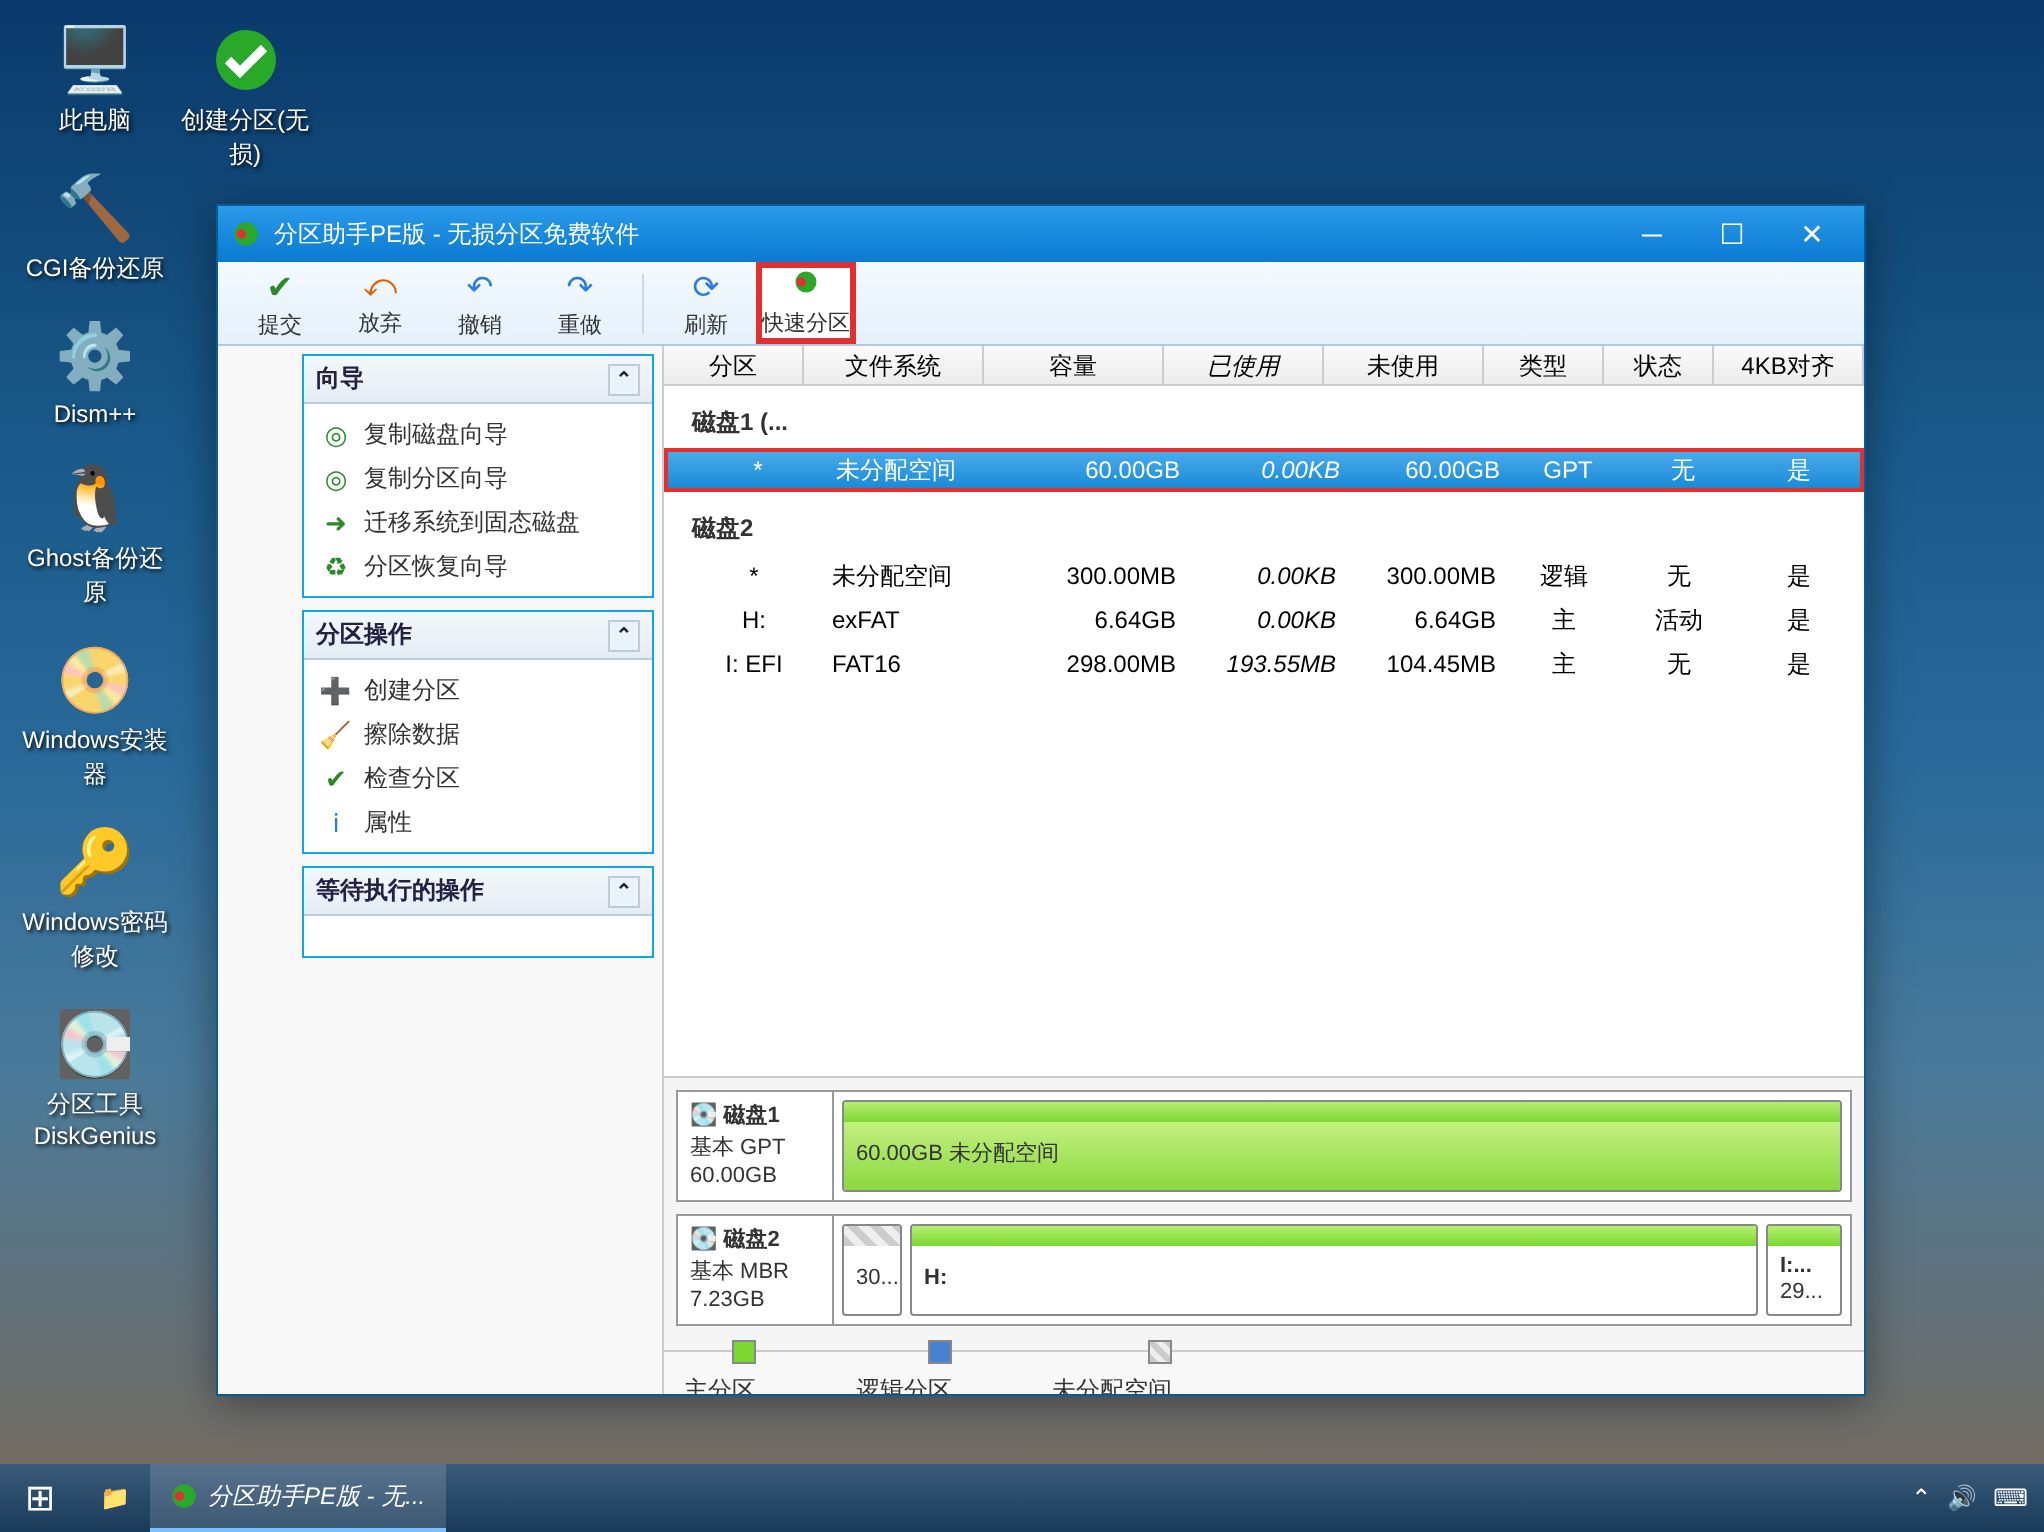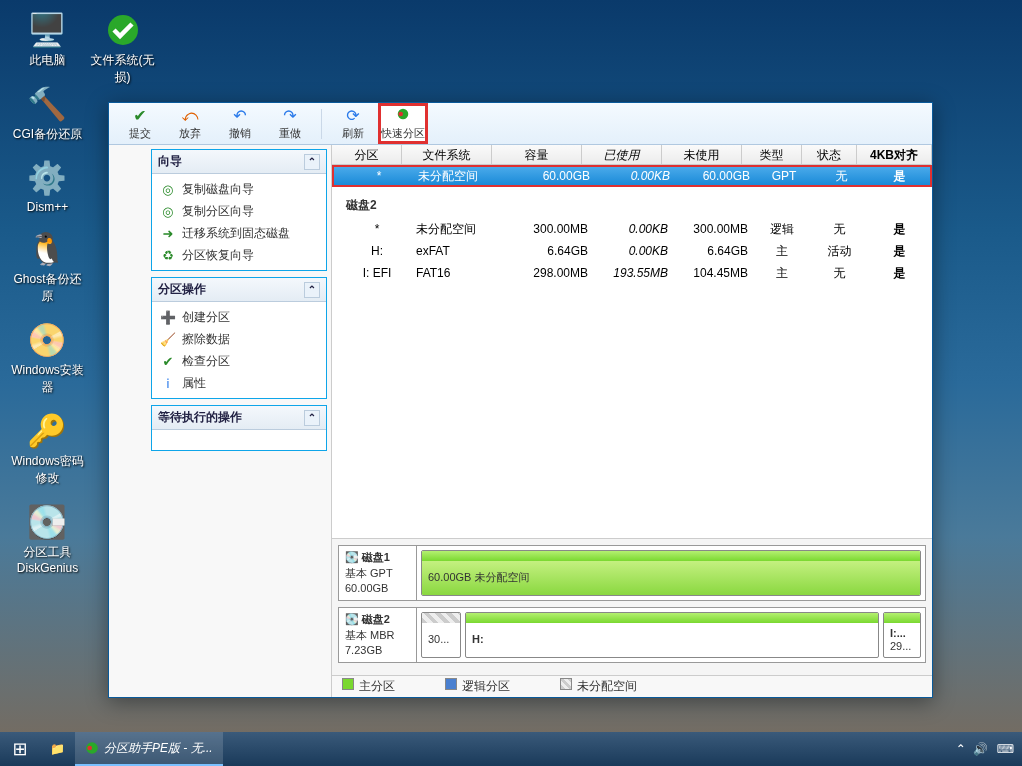--- a/index.html
+++ b/index.html
@@ -32,42 +32,42 @@
 .panel-box { border: 1px solid #0ea5e9; background: #fff; margin-left: 38px; }
 .panel-header { height: 24px; background: linear-gradient(180deg,#f4f8fc,#e4ecf4); border-bottom:1px solid #bcd; display:flex; align-items:center; padding:0 6px; font-size:12px; font-weight:bold; color:#224; }
 .panel-header .chev { margin-left:auto; width:16px; height:16px; background:#eaf2fa; border:1px solid #bcd; display:flex; align-items:center; justify-content:center; font-size:10px; cursor:pointer; }
 .panel-body { padding: 4px 0; }
 .panel-item { height: 22px; display: flex; align-items: center; padding: 0 8px; font-size: 12px; color: #333; cursor: pointer; gap: 6px; }
 .panel-item .pii { width: 16px; height: 16px; display:flex; align-items:center; justify-content:center; font-size:13px; }
 
 .right-panel { flex:1; display:flex; flex-direction:column; overflow:hidden; }
 .grid-header { height: 20px; background: linear-gradient(180deg,#fafafa,#ececec); border-bottom: 1px solid #ccc; display:flex; font-size:12px; }
 .grid-header div { border-right:1px solid #ccc; padding: 2px 4px; text-align:center; }
-.gc-part { width:70px; } .gc-fs { width:90px; text-align:left; } .gc-cap { width:90px; text-align:right; } .gc-used { width:80px; text-align:right;font-style:italic; } .gc-free { width:80px; text-align:right; } .gc-type { width:60px; } .gc-stat { width:55px; } .gc-4k { flex:1;font-weight:bold; }
+.gc-part { width:70px; } .gc-fs { width:90px; text-align:left; } .gc-cap { width:90px; text-align:right; } .gc-used { width:80px; text-align:right;font-style:italic; } .gc-free { width:80px; text-align:right; } .gc-type { width:60px; } .gc-stat { width:55px; } .gc-4k { flex:1; }
 .grid-body { flex:1; overflow:auto; font-size:12px; }
 .grid-group { padding: 10px 8px 4px 14px; font-weight:bold; color:#333; }
 .grid-row { display:flex; height: 22px; align-items:center; padding-left: 10px; }
 .grid-row div { padding: 0 4px; }
 .grid-row .gc-part,.grid-row .gc-type,.grid-row .gc-stat { text-align:center; }
 .grid-row .gc-cap,.grid-row .gc-used,.grid-row .gc-free { text-align:right; }
 .grid-row.selected { background: linear-gradient(180deg,#4aaaea,#1a8ad8); color:#fff; border:2px solid #e03030; }
 
 .disk-visual { border-top: 1px solid #ccc; padding: 6px; background: #f5f5f5; }
 .disk-row { border: 1px solid #999; background: #fff; margin-bottom: 6px; display: flex; height: 56px; }
 .disk-label { width: 78px; border-right: 1px solid #999; padding: 4px 6px; font-size: 11px; color:#333; display:flex; flex-direction:column; gap:1px; }
 .disk-label .dn { font-weight:bold; display:flex; align-items:center; gap:3px; }
 .disk-bars { flex:1; display:flex; gap:4px; padding:4px; }
 .disk-bar { border:1px solid #888; border-radius:2px; display:flex; flex-direction:column; overflow:hidden; }
 .disk-bar .cap { height:10px; }
 .disk-bar .lbl { flex:1; padding:2px 6px; font-size:11px; color:#333; display:flex; flex-direction:column; justify-content:center; line-height:1.2; }
 .cap.green { background: linear-gradient(180deg,#b4f070,#7ad830); }
 .cap.gray { background: repeating-linear-gradient(45deg,#ccc,#ccc 4px,#eee 4px,#eee 8px); }
 
 .legend { height: 22px; border-top:1px solid #ccc; background:#f8f8f8; display:flex; align-items:center; padding: 0 10px; gap: 50px; font-size:12px; color:#333; }
-.legend .lg { display:flex; align-items:flex-start; gap:5px; }
+.legend .lg { display:flex; align-items:flex-end; gap:5px;flex-direction:column; }
 .legend .sw { width:12px; height:12px; border:1px solid #888; }
 
 .taskbar { position:absolute; left:0; bottom:0; width:100%; height:34px; background: linear-gradient(180deg,#3a5a7a,#1a3a5a); display:flex; align-items:center; }
 .taskbar .start { width:40px; height:100%; display:flex; align-items:center; justify-content:center; color:#fff; font-size:18px; cursor:pointer; }
 .taskbar .tb-item { height:100%; padding:0 10px; display:flex; align-items:center; gap:5px; color:#fff; font-size:12px; cursor:pointer; }
 .taskbar .tb-item.active { background: rgba(255,255,255,.15); border-bottom:2px solid #7ac0ff;font-style:italic; }
 .taskbar .tray { margin-left:auto; display:flex; align-items:center; gap:8px; padding:0 8px; color:#fff; font-size:12px; }
 
 svg.ico-pa { width:14px; height:14px; }
 </style>
@@ -105,25 +105,38 @@
     </div>
 </div>
 <div class="desktop-icons col2">
   <div class="desktop-icon">
       <div class="ico">
         <svg class="ico-pa" viewBox="0 0 24 24" style="width:36px;height:36px">
           <circle cx="12" cy="12" r="10" fill="#2aa82a"></circle>
           <path d="M6 12l4 4 8-8" stroke="#fff" stroke-width="3" fill="none"></path>
         </svg>
       </div>
-      <span>文件系统(无损)</span>
+      <span>创建分区(无损)</span>
     </div>
 </div>
 
 <div class="app-window">
+  <div class="titlebar">
+    <div class="ti">
+        <svg class="ico-pa" viewBox="0 0 24 24">
+          <circle cx="12" cy="12" r="10" fill="#2aa82a"></circle>
+          <circle cx="8" cy="12" r="4" fill="#e03030"></circle>
+        </svg>
+      </div>
+    <span>分区助手PE版 - 无损分区免费软件</span>
+    <div class="spacer"></div>
+    <div class="win-btn">─</div>
+    <div class="win-btn">☐</div>
+    <div class="win-btn">✕</div>
+  </div>
 
 
   <div class="toolbar">
     <div class="tb-btn">
         <div class="tbi">✔</div>
         <span>提交</span>
       </div>
     <div class="tb-btn">
         <div class="tbi" style="color:#e06000">⤺</div>
         <span>放弃</span>
@@ -214,20 +227,21 @@
         <div class="gc-part">分区</div>
         <div class="gc-fs">文件系统</div>
         <div class="gc-cap">容量</div>
         <div class="gc-used">已使用</div>
         <div class="gc-free">未使用</div>
         <div class="gc-type">类型</div>
         <div class="gc-stat">状态</div>
         <div class="gc-4k">4KB对齐</div>
       </div>
       <div class="grid-body">
+        <div class="grid-group">磁盘1 (...</div>
         <div class="grid-row selected">
           <div class="gc-part">*</div>
             <div class="gc-fs">未分配空间</div>
             <div class="gc-cap">60.00GB</div>
             <div class="gc-used">0.00KB</div>
             <div class="gc-free">60.00GB</div>
             <div class="gc-type">GPT</div>
             <div class="gc-stat">无</div>
             <div class="gc-4k" style="text-align:center">是</div>
         </div>
@@ -286,21 +300,21 @@
         <div class="disk-row">
           <div class="disk-label">
               <div class="dn">
                 <span>💽</span>
                 <span>磁盘2</span>
               </div>
               <div>基本 MBR</div>
               <div>7.23GB</div>
             </div>
           <div class="disk-bars">
-            <div class="disk-bar" style="width:40px">
+            <div class="disk-bar" style="width:30px">
                 <div class="cap gray"></div>
                 <div class="lbl">
                   <span>30...</span>
                 </div>
               </div>
             <div class="disk-bar" style="flex:1">
                 <div class="cap green"></div>
                 <div class="lbl">
                   <b>H:</b>
                 </div>

